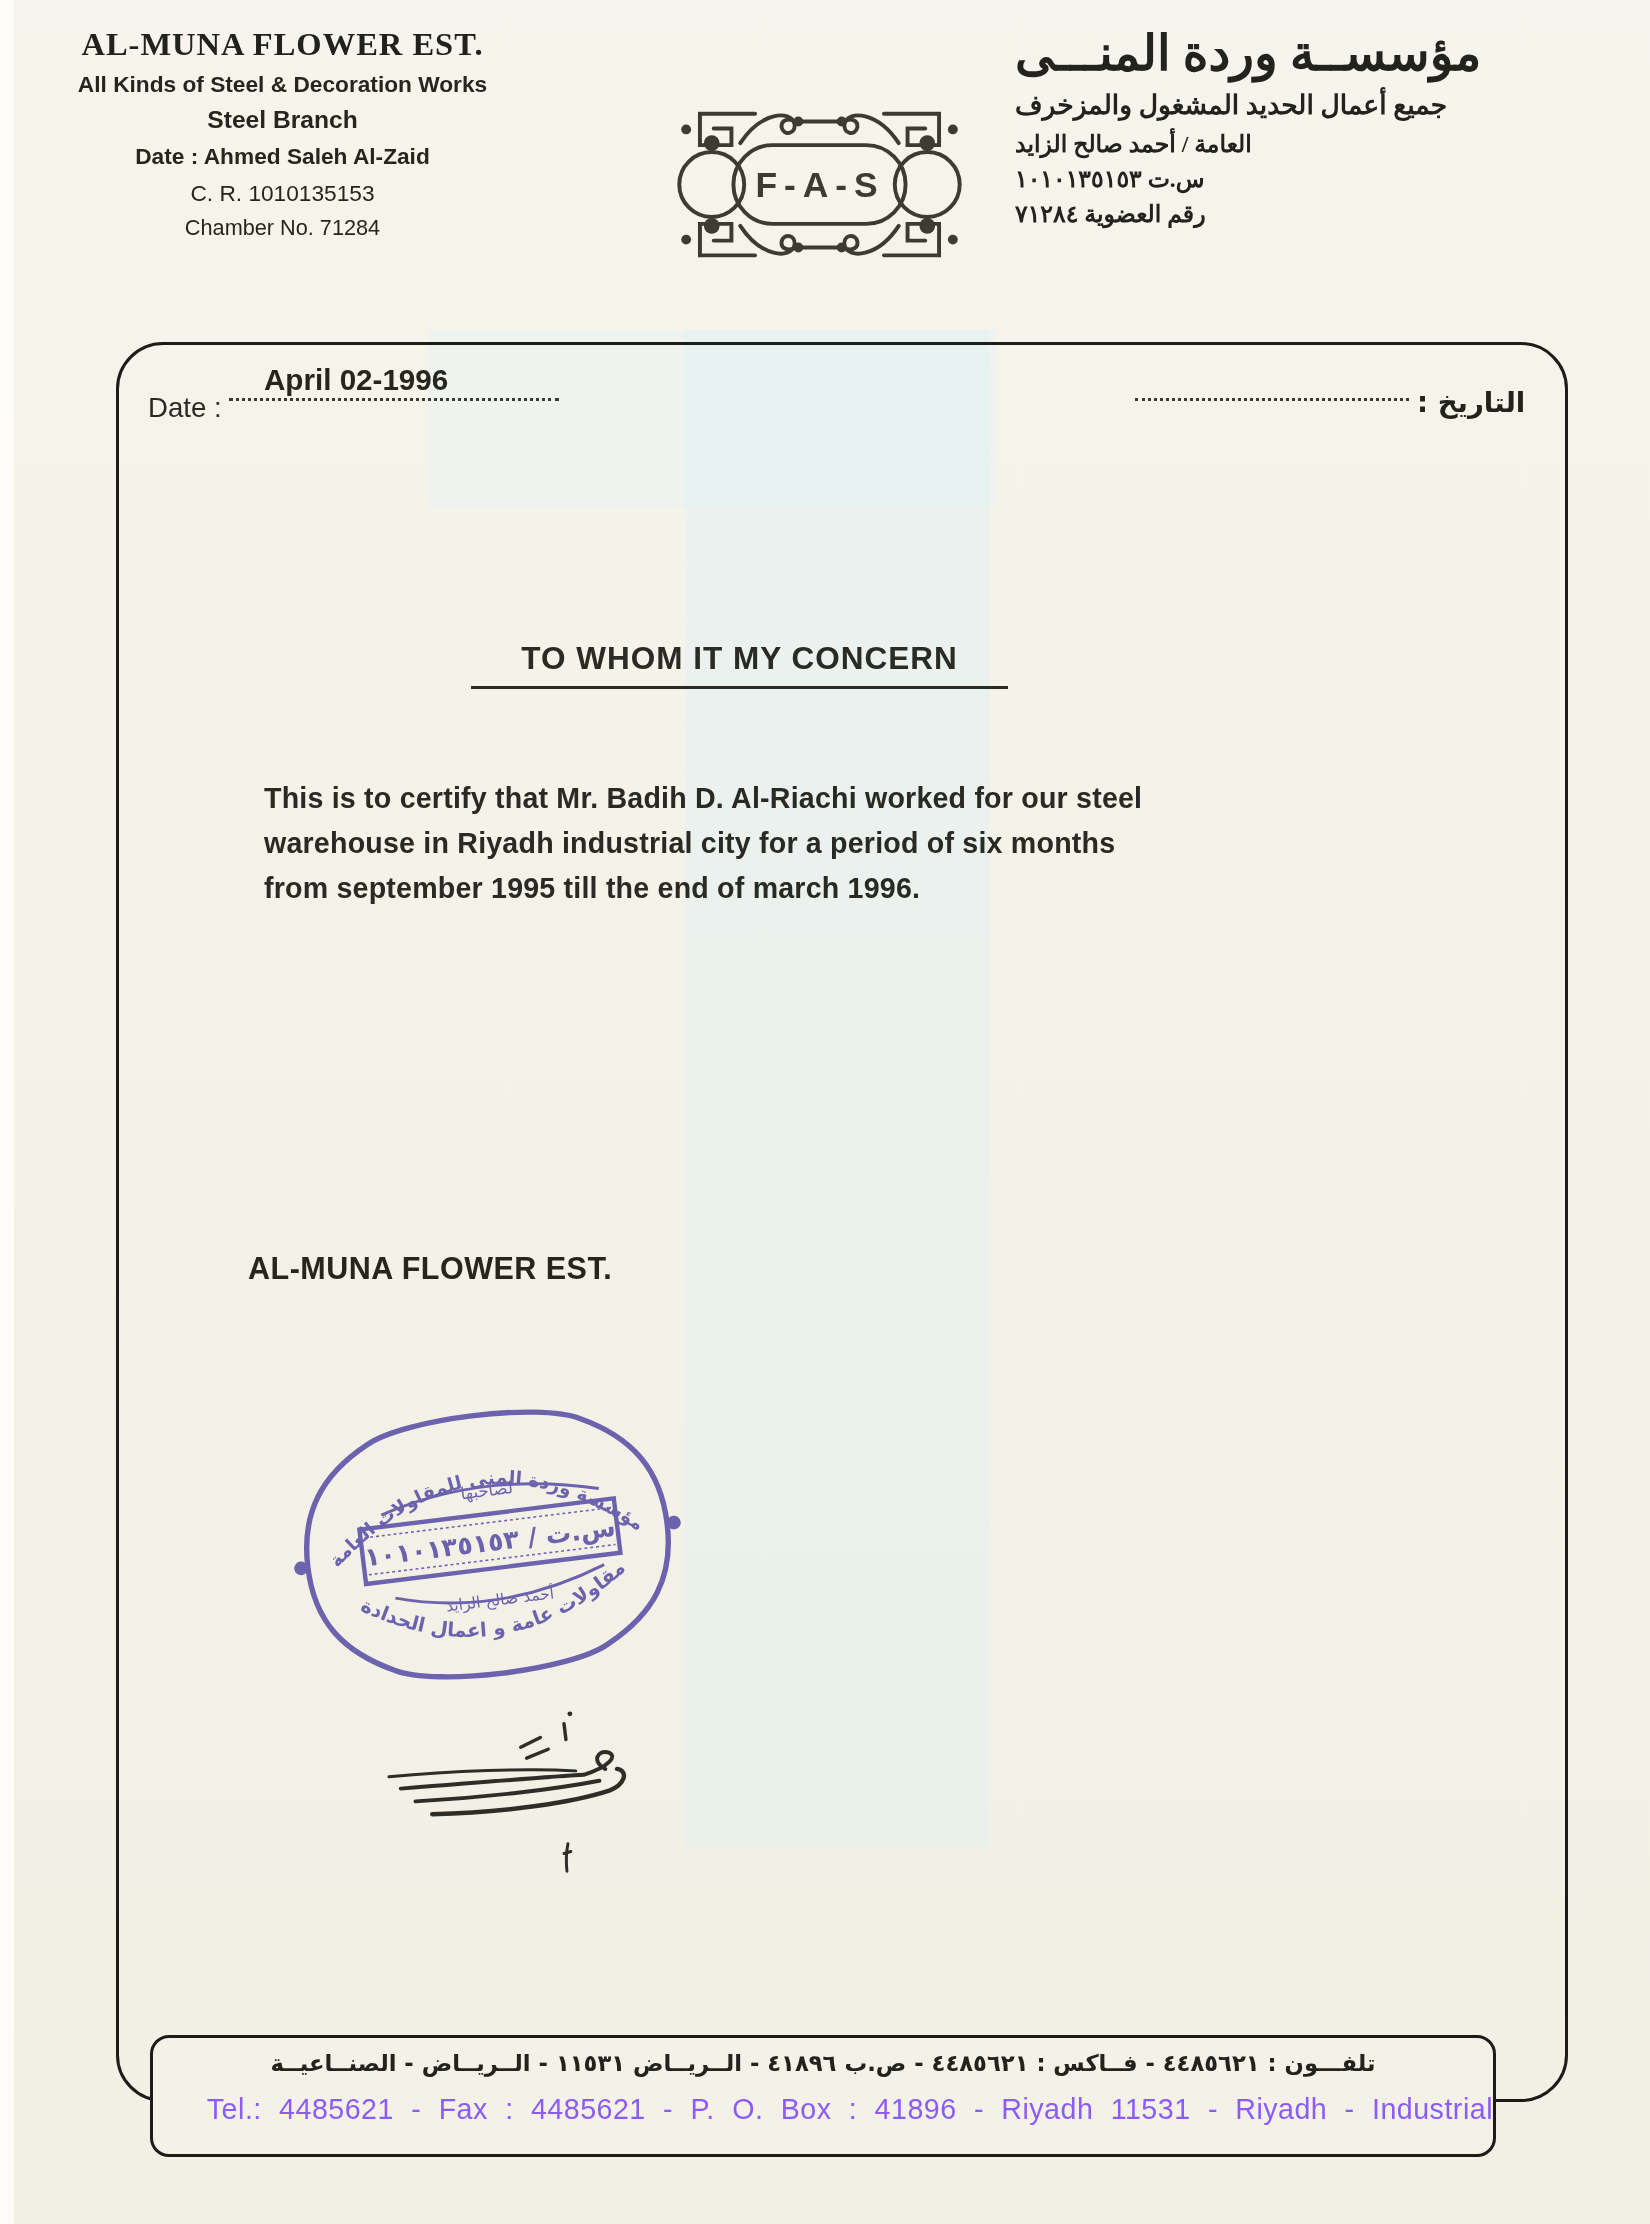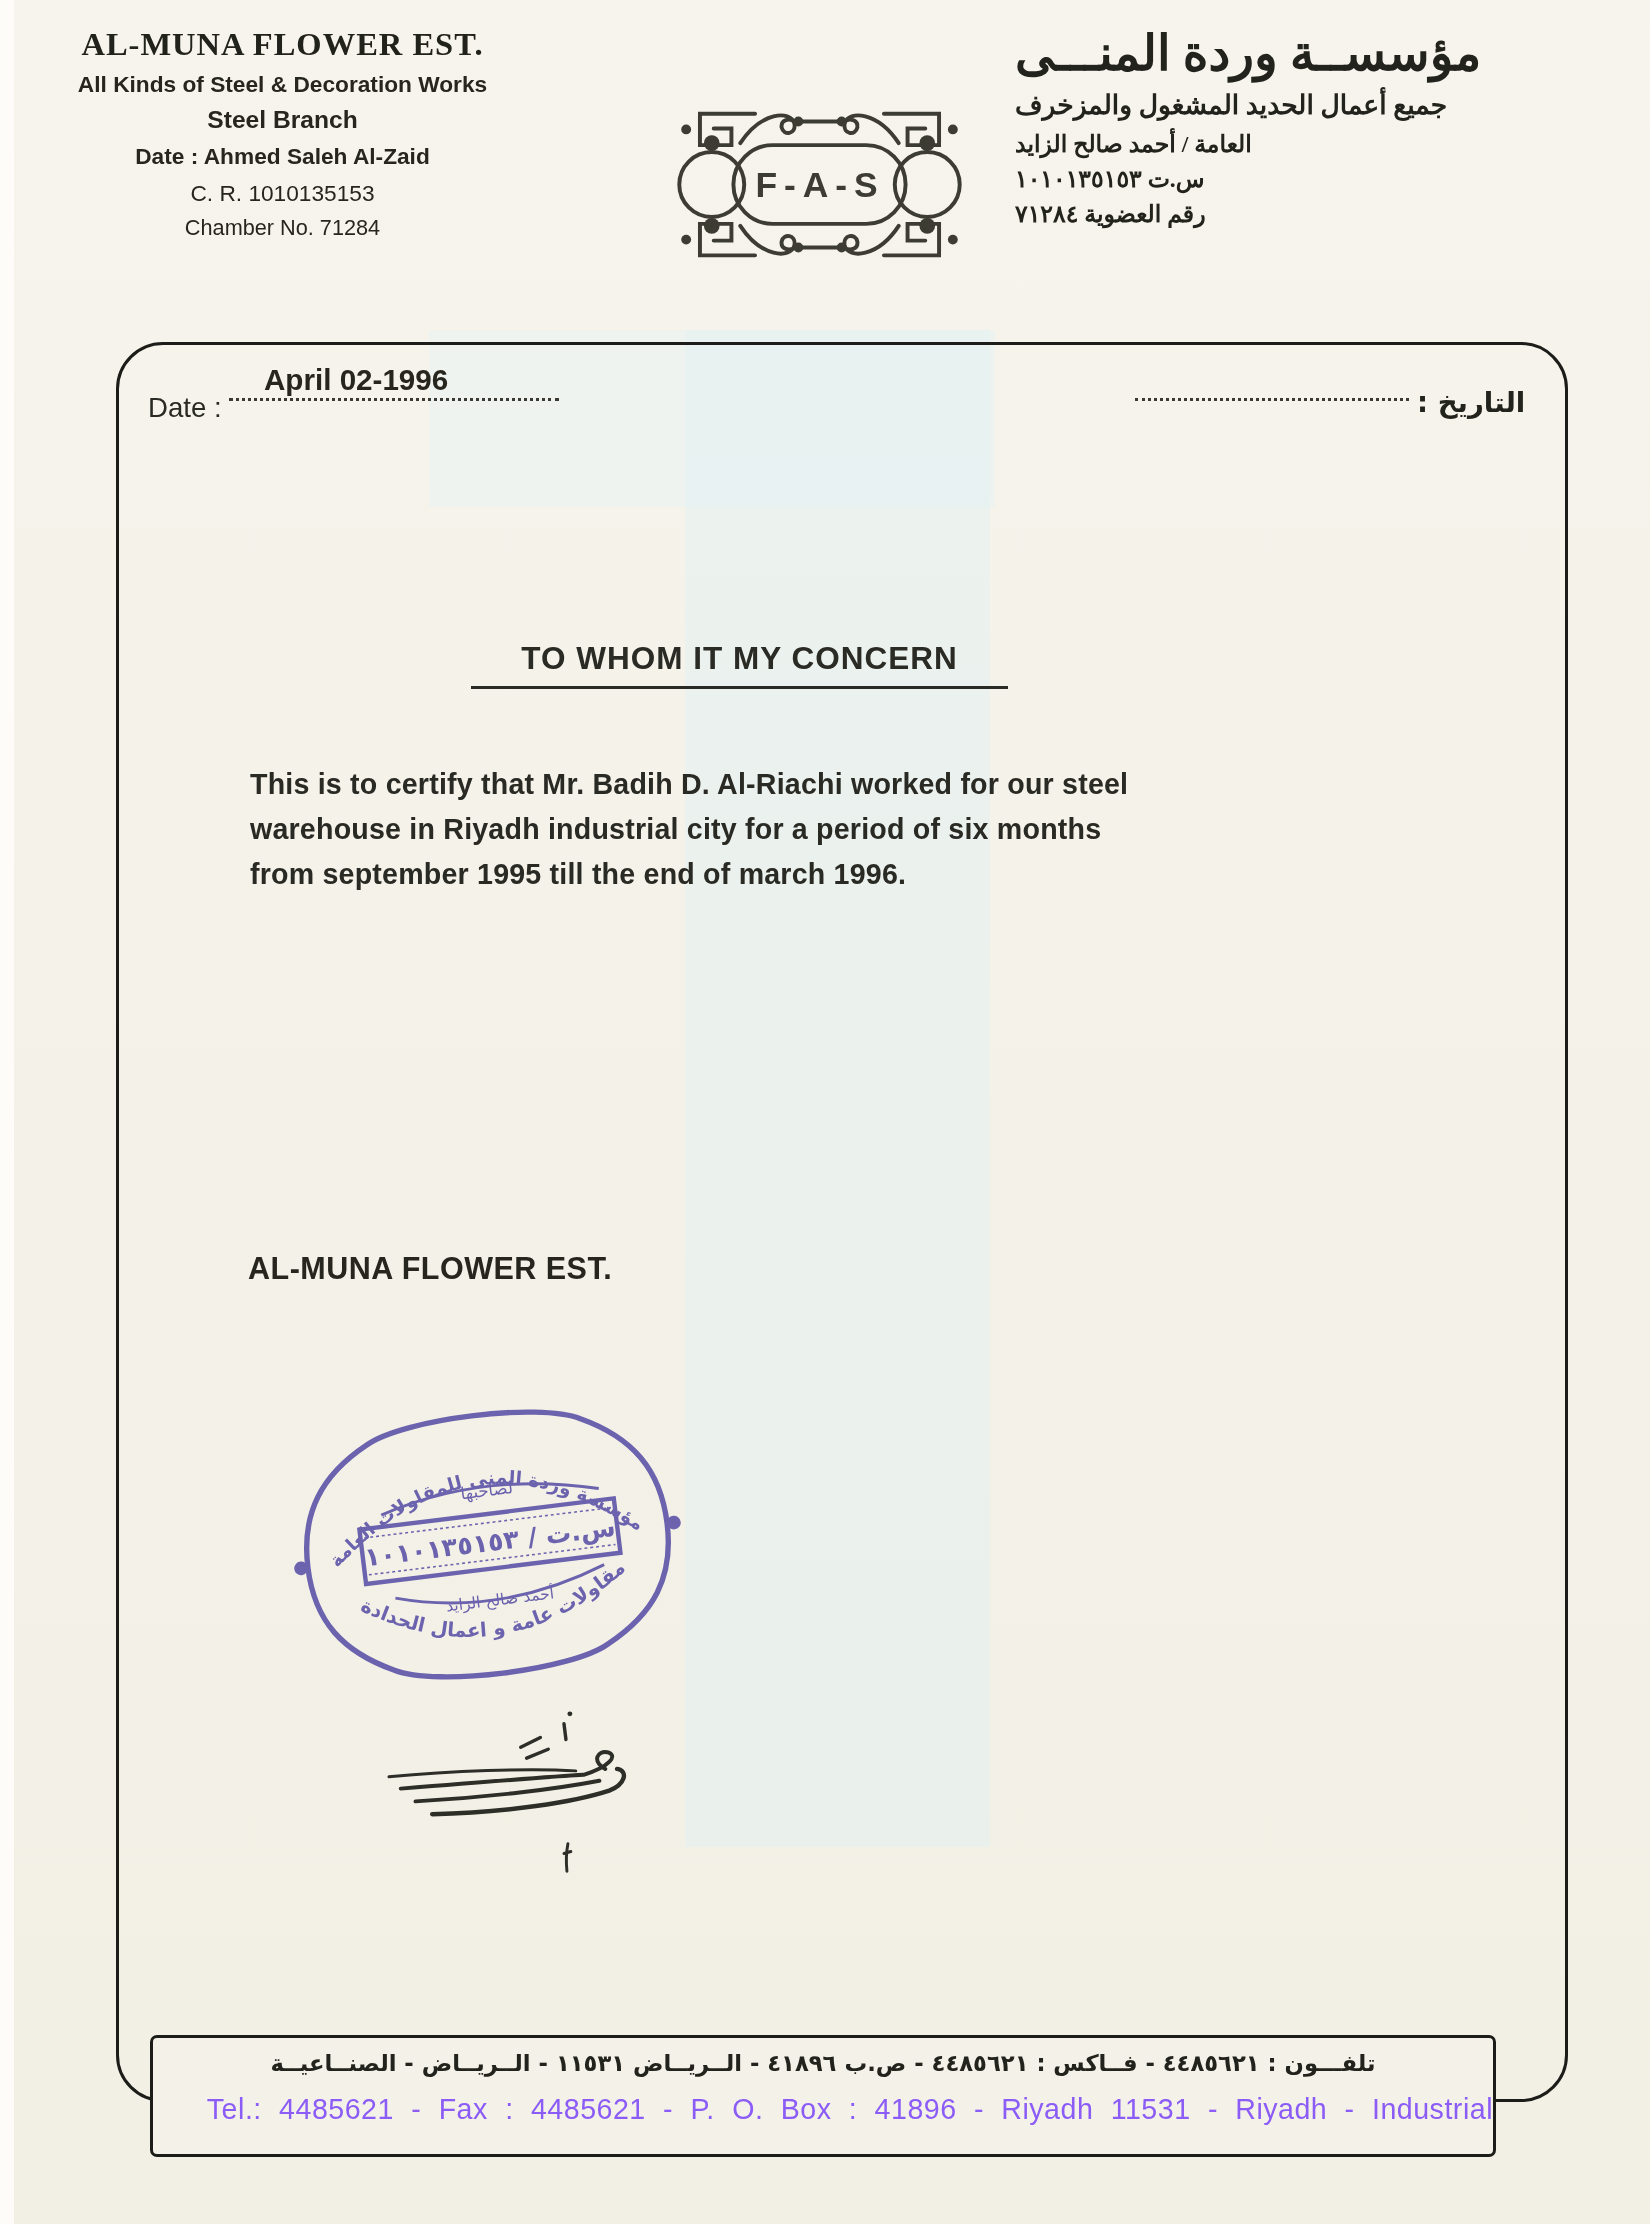--- a/index.html
+++ b/index.html
@@ -31,39 +31,39 @@
   .lh-r1 { font-size:26.6px; font-weight:bold; margin-top:3.9px; }
   .lh-r2 { font-size:26.6px; font-weight:bold; margin-top:7.9px; }
   .lh-r3 { font-size:23.6px; font-weight:bold; margin-top:8.9px; }
   .lh-r4 { font-size:23.6px; font-weight:bold; margin-top:6.9px; }
   .lh-r5 { font-size:23.6px; font-weight:bold; margin-top:6.9px; }
 
   
   .main-border { position:absolute; left:116px; top:342px; width:1446px; height:1754px;
     border:3px solid #1c1c18; border-radius:47px; }
   .footer-box { position:absolute; left:150px; top:2035px; width:1340px; height:116px;
-    border:3px solid #1c1c18; border-radius:7px; background:#f4f1e8; z-index:5; }
+    border:3px solid #1c1c18; border-radius:19px; background:#f4f1e8; z-index:5; }
   .footer-ar { position:absolute; top:11.8px; left:0; width:100%; text-align:center; direction:rtl;
     font-family:"DejaVu Sans","Liberation Sans",sans-serif; font-size:22.7px; font-weight:bold; color:#23231d; }
   .footer-en { position:absolute; top:55px; left:0; width:100%; text-align:right;
     font-size:28.6px; color:#8b5cf6; word-spacing:8.9px; letter-spacing:0.5px; }
 
   
   .date-label-en { position:absolute; left:148px; top:392px; font-size:27.6px; color:#2a2a24; }
   .date-dots-left { position:absolute; left:229px; top:398px; width:330px; border-bottom:3.9px dotted #3a3a32; }
   .date-value { position:absolute; left:264px; top:363px; font-size:29.6px; font-weight:bold; color:#26261f; }
   .date-dots-right { position:absolute; left:1135px; top:398px; width:274px; border-bottom:3.9px dotted #3a3a32; }
   .date-label-ar { position:absolute; left:1417px; top:386px; font-size:27.6px; font-weight:bold; direction:rtl;
     font-family:"DejaVu Sans","Liberation Sans",sans-serif; color:#23231d; }
 
   
   .letter-title { position:absolute; left:471px; top:601px; width:537px; text-align:center;
     font-size:31.5px; font-weight:bold; letter-spacing:1px; color:#2b2b25;
     border-bottom:3.9px solid #2b2b25; padding-bottom:9px;margin-top:39px; }
-  .para { position:absolute; left:248px; width:1113px; margin:2px; font-size:28.6px; font-weight:bold;
+  .para { position:absolute; left:248px; width:1113px; margin:16px; font-size:28.6px; font-weight:bold;
     line-height:45px; letter-spacing:0.2px; white-space:pre-line; color:#2a2a24; }
   .para1 { top:760px; }
   .para2 { top:930px; }
   .sig-company { position:absolute; left:248px; top:1251px; font-size:30.5px; font-weight:bold; letter-spacing:0.5px; color:#26261f; }
 
   .stamp { position:absolute; left:268px; top:1387px; width:439px; height:313px; opacity:0.92; }
   .signature { position:absolute; left:380px; top:1706px; width:307px; height:177px; }
 </style>
 </head>
 <body>

